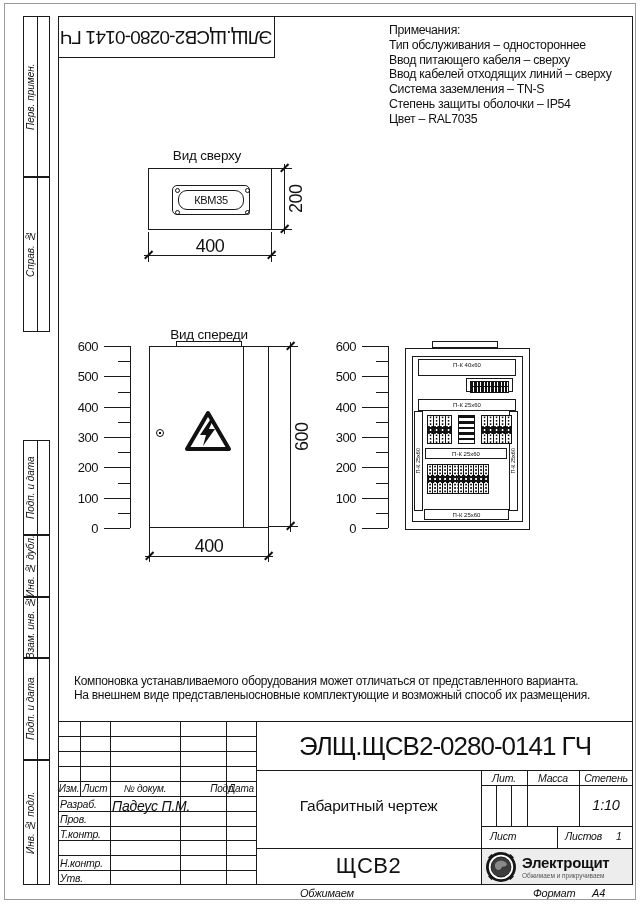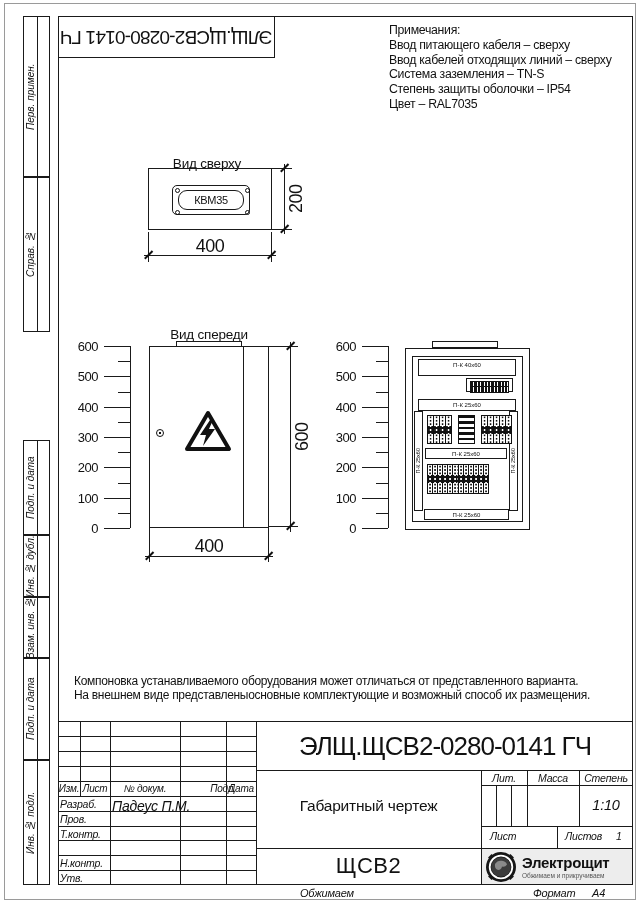--- a/index.html
+++ b/index.html
@@ -79,28 +79,29 @@
     <div class="side-label">Инв. № подл.</div>
     </div>
 
   <div class="box" style="left:58px;top:16px;width:217px;height:42px;">
     <div style="position:absolute;inset:0;display:flex;align-items:center;justify-content:center;
                 transform:rotate(180deg);font-size:19px;letter-spacing:-0.8px;">ЭЛЩ.ЩСВ2-0280-0141 ГЧ</div>
   </div>
 
   <div class="abs" style="left:389px;top:23px;width:245px;">
     <div class="notes-line">Примечания:</div>
+    <div class="notes-line">Тип обслуживания – одностороннее</div>
     <div class="notes-line">Ввод питающего кабеля – сверху</div>
     <div class="notes-line">Ввод кабелей отходящих линий – сверху</div>
     <div class="notes-line">Система заземления – TN-S</div>
     <div class="notes-line">Степень защиты оболочки – IP54</div>
     <div class="notes-line">Цвет – RAL7035</div>
   </div>
 
-  <div class="txt ctr" style="left:157px;top:148px;width:100px;font-size:13.5px;margin-top:8px;">Вид сверху</div>
+  <div class="txt ctr" style="left:157px;top:148px;width:100px;font-size:13.5px;">Вид сверху</div>
   <div class="box" style="left:148px;top:168px;width:124px;height:62px;border-width:1.3px;"></div>
 
   <div class="box" style="left:172px;top:185px;width:78px;height:30px;border-radius:5px;border-width:1.2px;"></div>
   <div class="box" style="left:178px;top:190px;width:66px;height:20px;border-radius:9px;display:flex;align-items:center;justify-content:center;font-size:11px;letter-spacing:-0.3px;">КВМ35</div>
   <div class="abs" style="left:174.5px;top:187.5px;width:3px;height:3px;border:1px solid #111;border-radius:50%;"></div>
   <div class="abs" style="left:244.5px;top:187.5px;width:3px;height:3px;border:1px solid #111;border-radius:50%;"></div>
   <div class="abs" style="left:174.5px;top:209.5px;width:3px;height:3px;border:1px solid #111;border-radius:50%;"></div>
   <div class="abs" style="left:244.5px;top:209.5px;width:3px;height:3px;border:1px solid #111;border-radius:50%;"></div>
 
   <div class="hl" style="left:272px;top:168px;width:20px;"></div>

